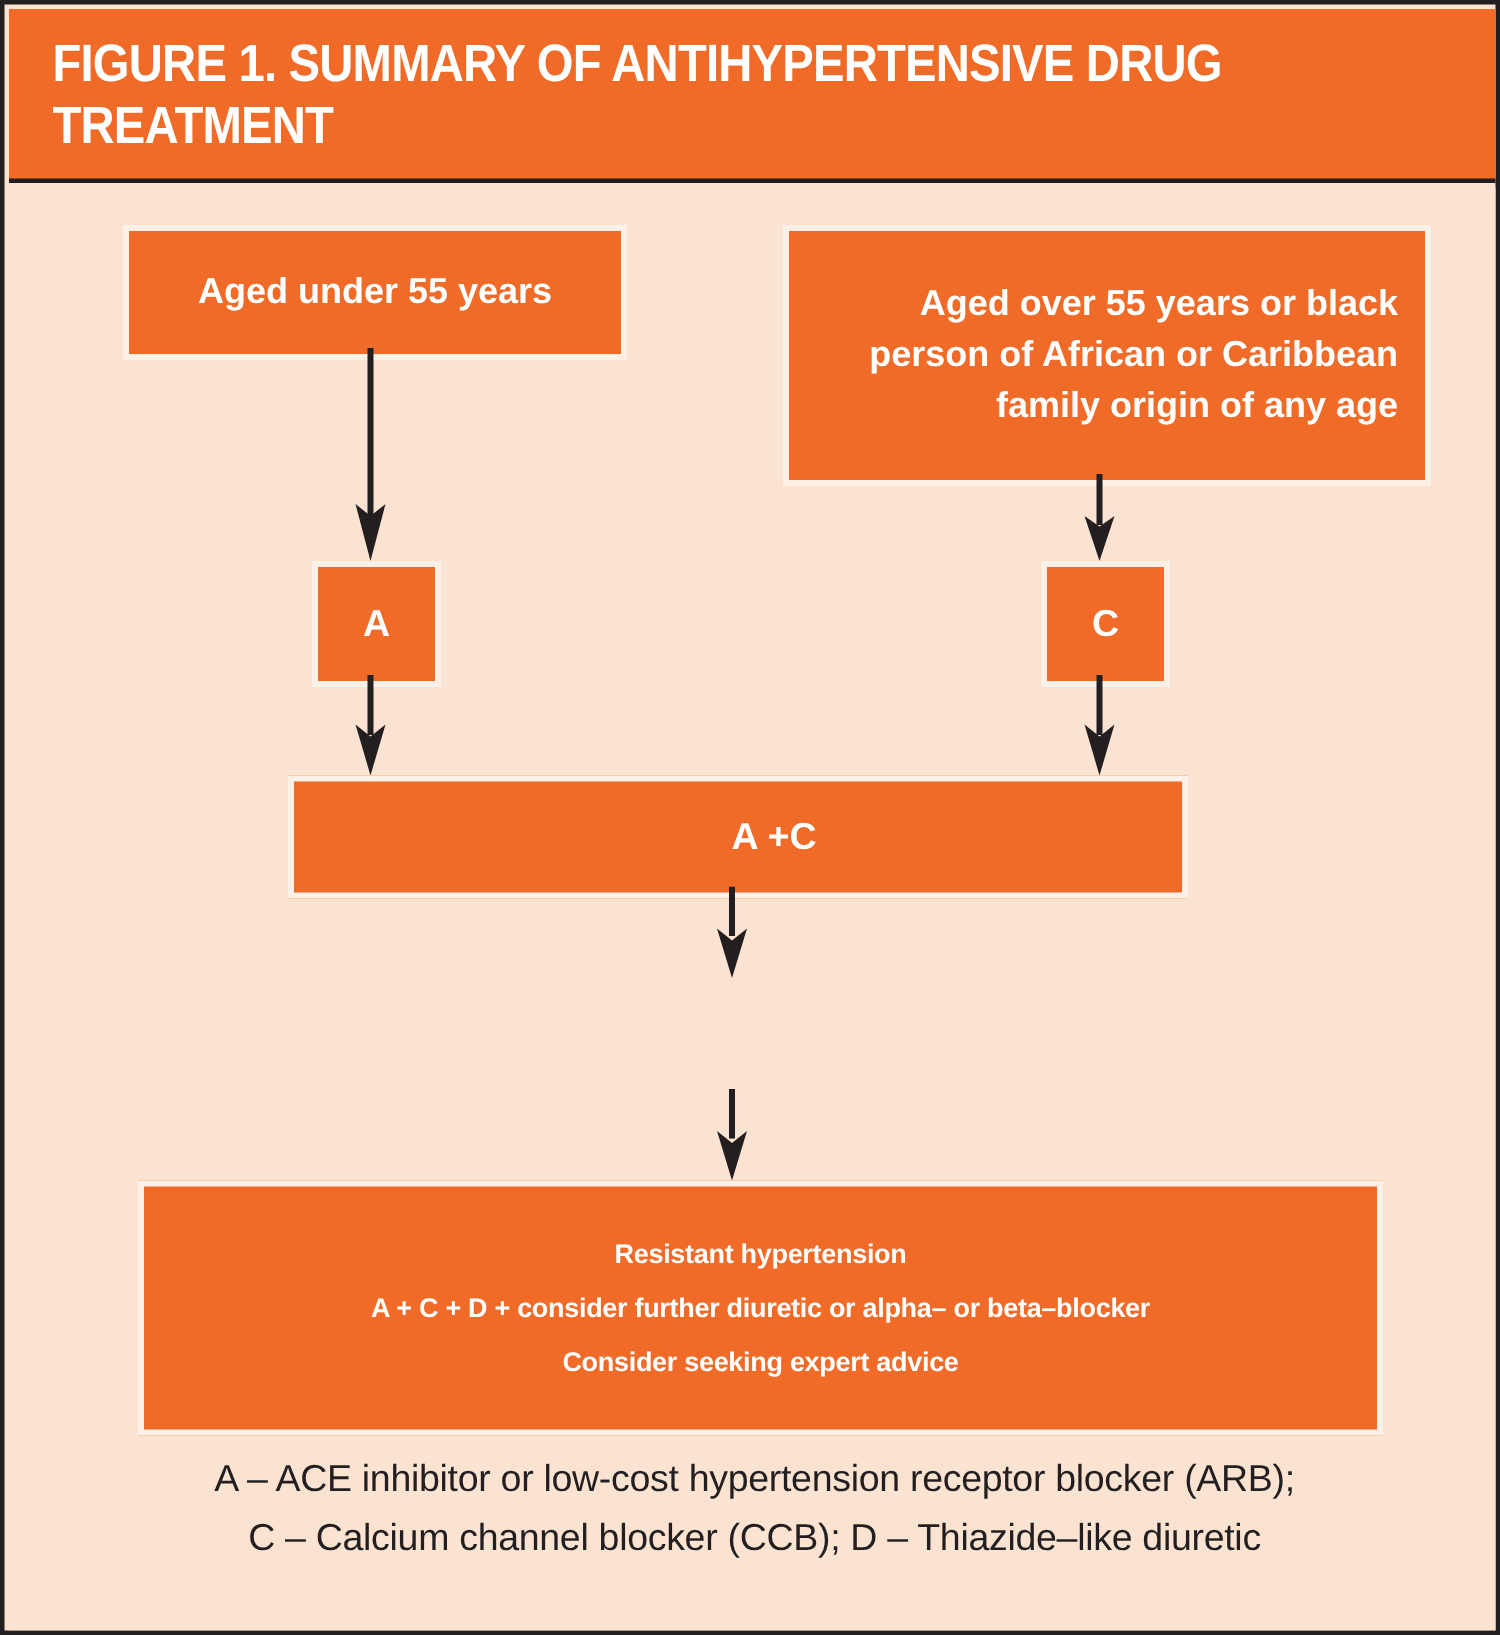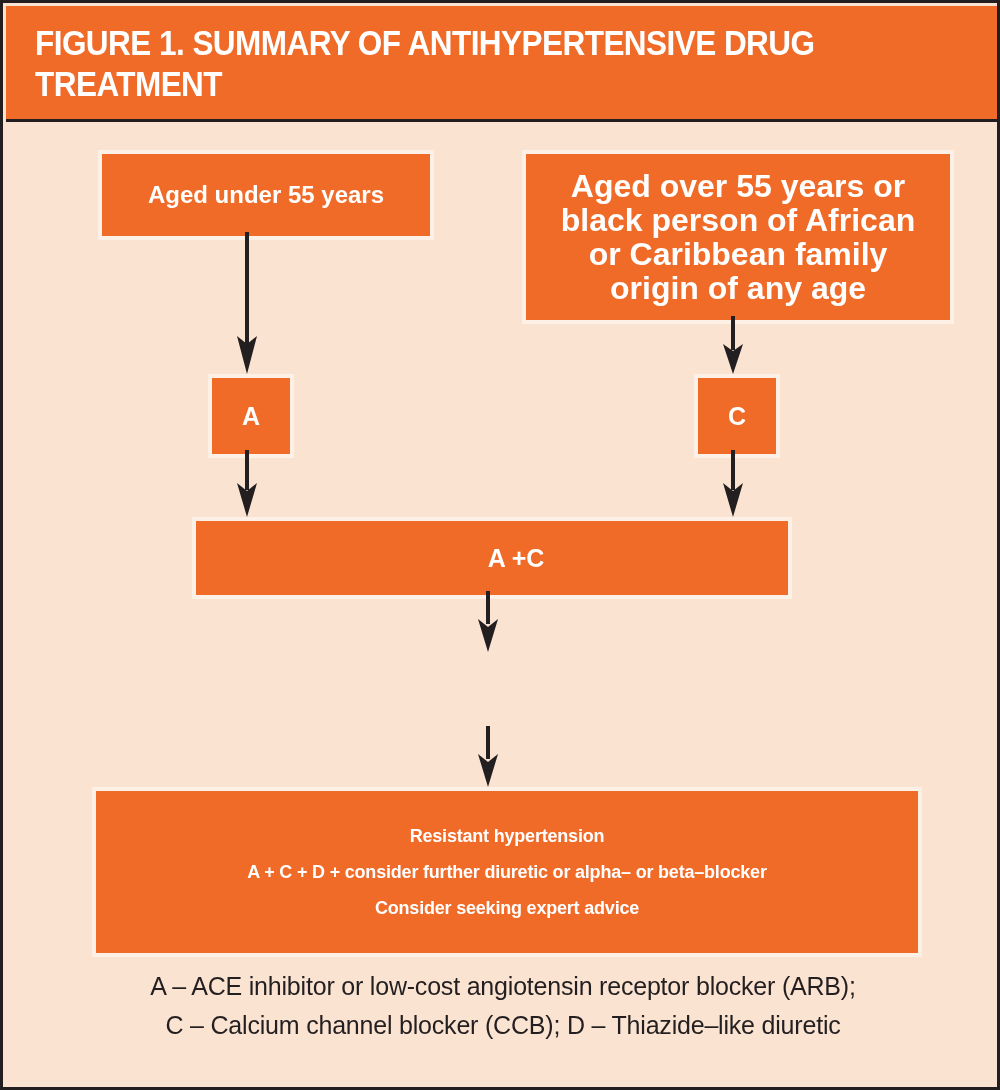--- a/index.html
+++ b/index.html
@@ -71,30 +71,30 @@
     text-align: center;
     font-weight: bold;
   }
   .node-text {
     display: block;
     width: 100%;
     white-space: pre-line;
   }
 
   
-  #node-under55   { left: 92px;  top: 25px;  width: 328px; height: 82px;  }
+  #node-under55   { left: 76px;  top: 25px;  width: 328px; height: 82px;  }
   #node-over55    { left: 516px; top: 25px;  width: 424px; height: 166px; }
   #node-a         { left: 202px; top: 249px; width: 78px;  height: 76px;  }
   #node-c         { left: 688px; top: 249px; width: 78px;  height: 76px;  }
   #node-ac        { left: 186px; top: 392px; width: 592px; height: 74px;  }
   #node-acd       { left: 186px; top: 527px; width: 592px; height: 74px;  }
   #node-resistant { left: 86px;  top: 662px; width: 822px; height: 162px; }
 
   #node-under55 .node-text   { font-size: 24px; line-height: 30px; }
-  #node-over55 .node-text    { font-size: 32px; line-height: 34px; padding: 0 18px; }
+  #node-over55 .node-text    { font-size: 24px; line-height: 34px; padding: 0 18px; text-align: right; }
   #node-a .node-text,
   #node-c .node-text         { font-size: 25px; line-height: 28px; }
   #node-ac .node-text,
   #node-acd .node-text       { font-size: 25px; line-height: 30px; padding-left: 48px; }
   #node-resistant .node-text {
     font-size: 18px;
     line-height: 36px;
     font-family: "Liberation Sans Narrow", "Liberation Sans", sans-serif;
     letter-spacing: -0.2px;
   }
@@ -202,17 +202,17 @@
         <path d="M13 61 L3 28 L13 36 L23 28 Z" fill="#231f20"></path>
       </svg>
     </div>
 
     <div class="node" id="node-resistant">
       <span class="node-text">Resistant hypertension
 A + C + D + consider further diuretic or alpha– or beta–blocker
 Consider seeking expert advice</span>
     </div>
 
-    <div class="footnote">A – ACE inhibitor or low-cost angiotensin receptor blocker (ARB);
+    <div class="footnote">A – ACE inhibitor or low-cost hypertension receptor blocker (ARB);
 C – Calcium channel blocker (CCB); D – Thiazide–like diuretic</div>
 
   </div>
 </div>
 
 </body></html>

